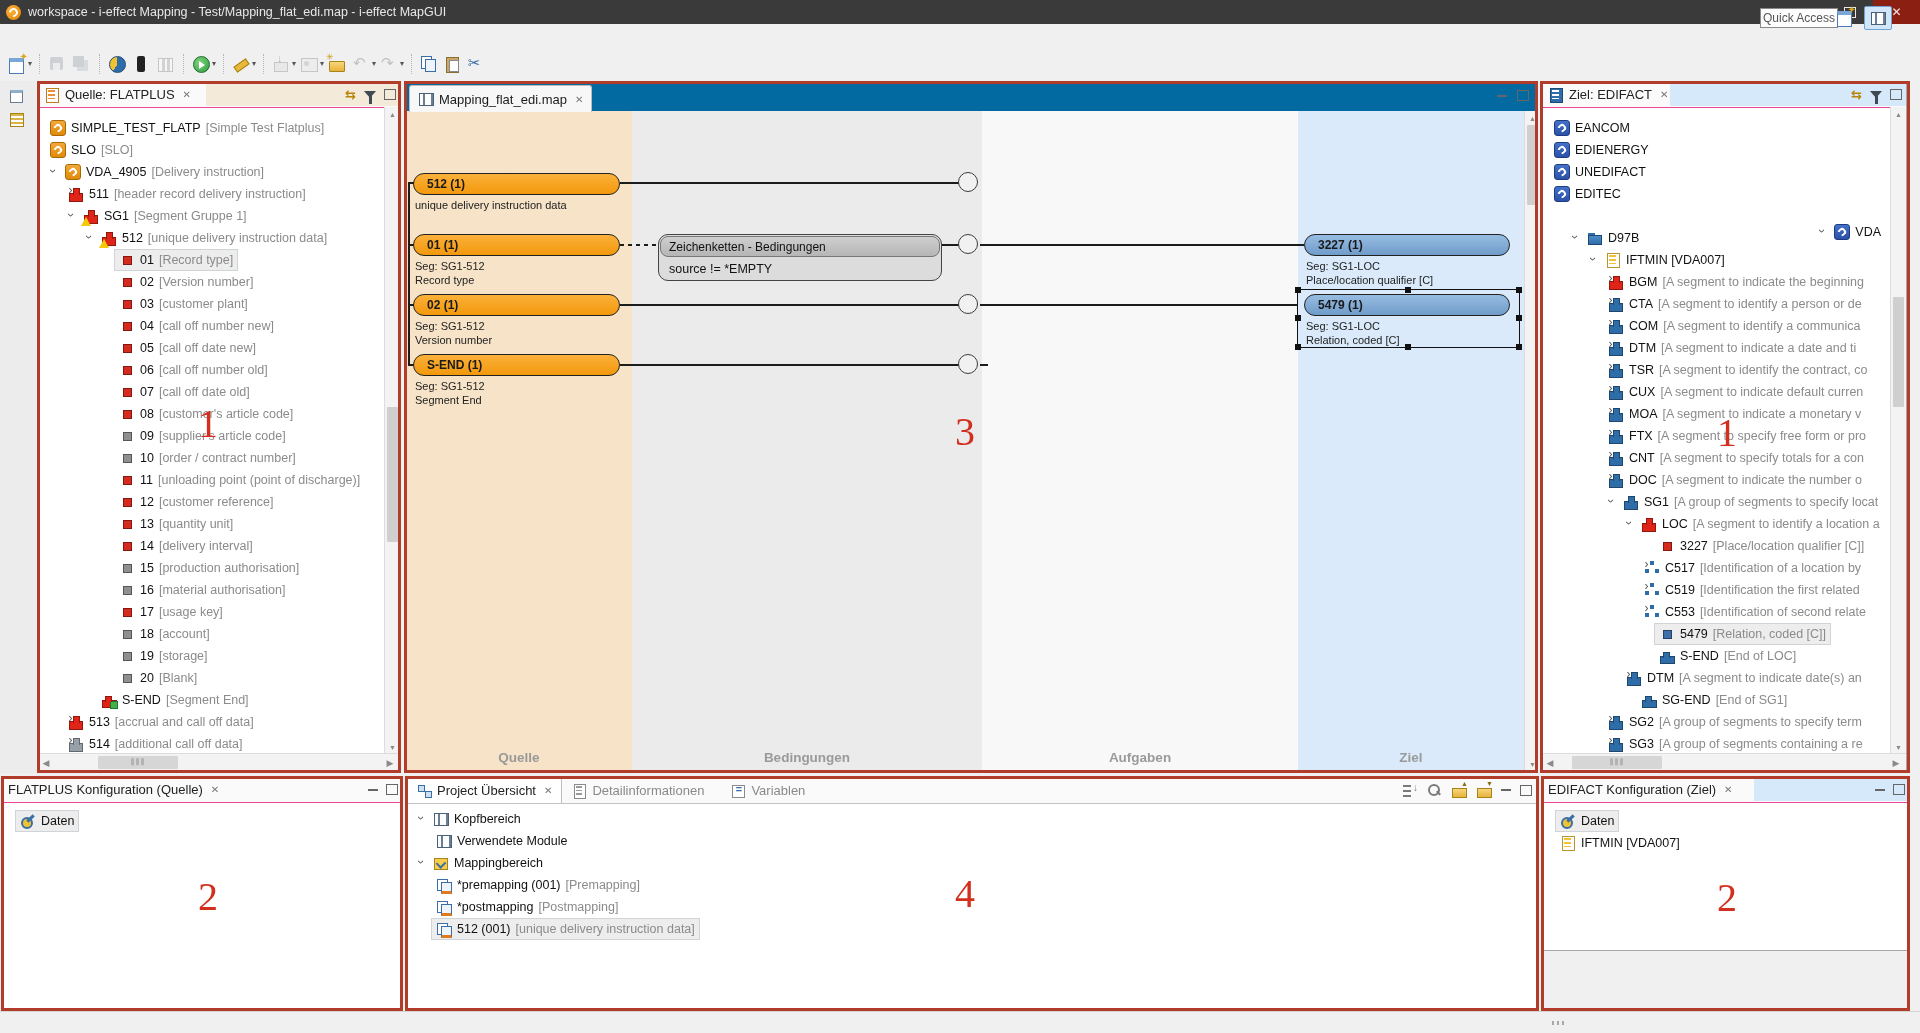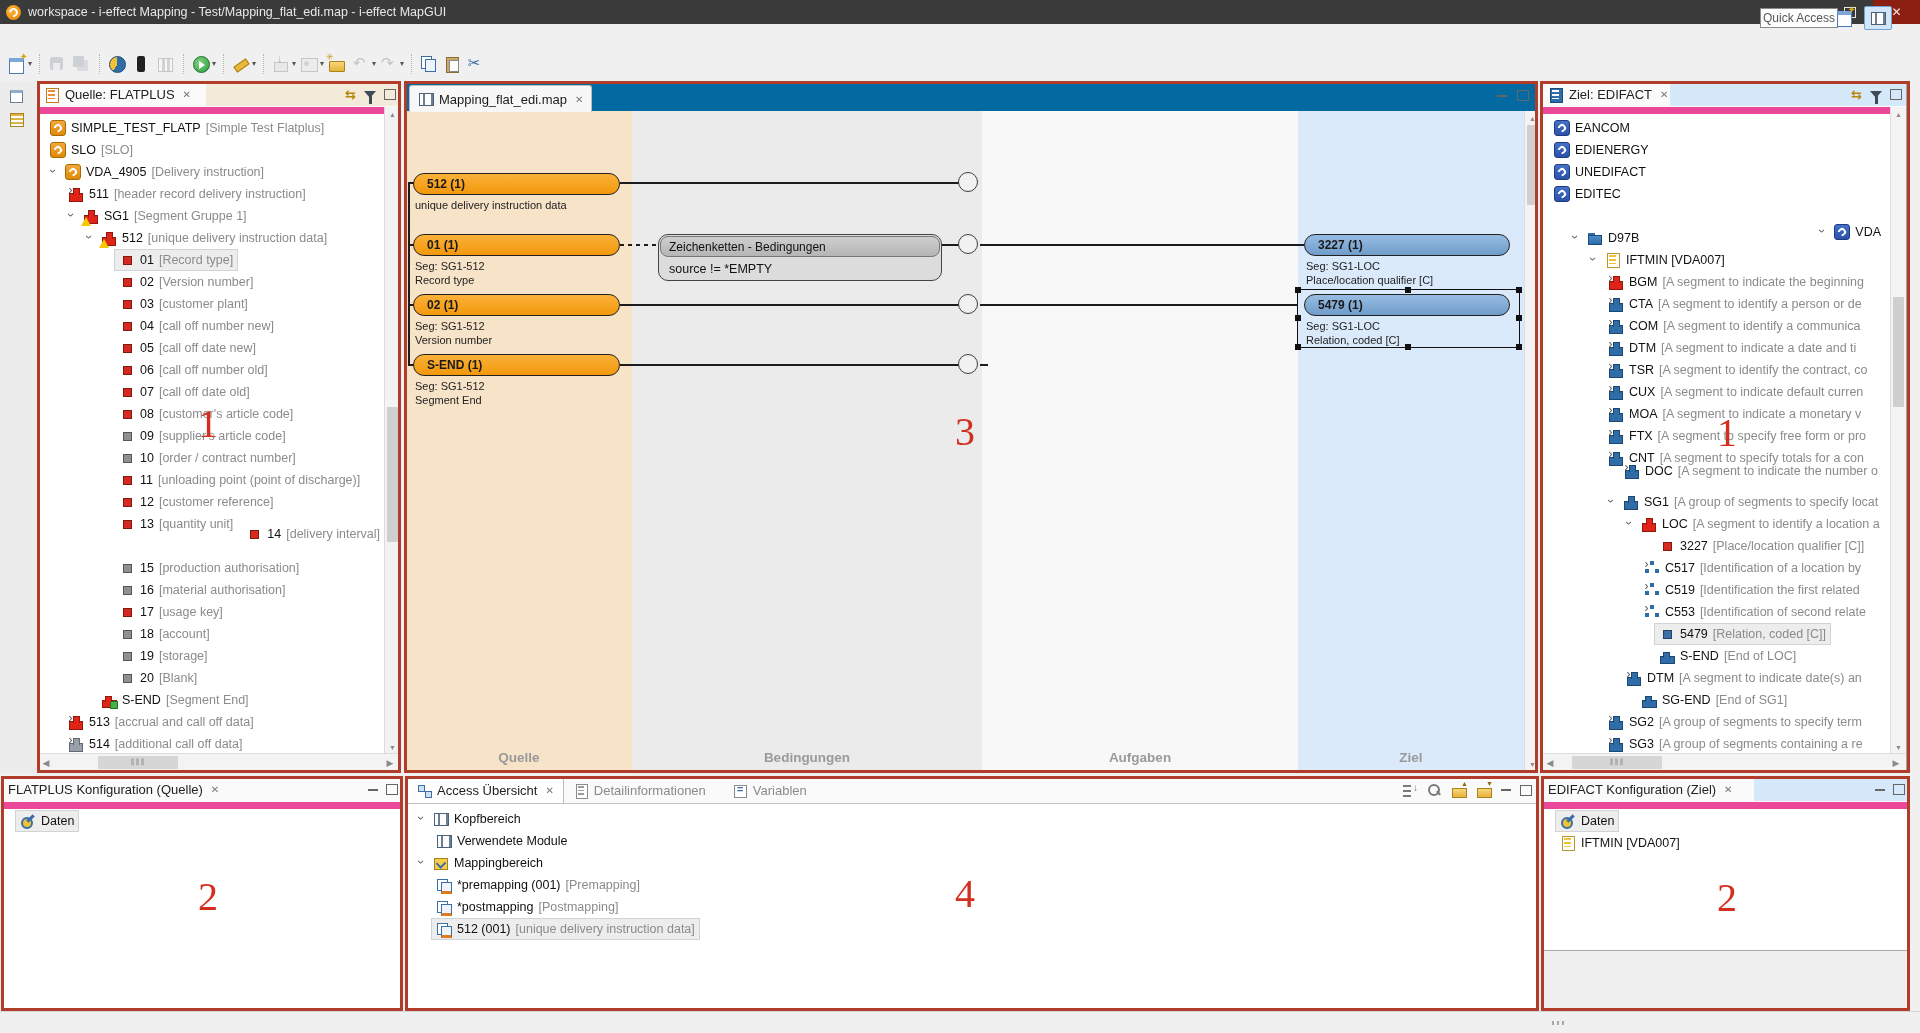--- a/index.html
+++ b/index.html
@@ -50,21 +50,21 @@
   .qabox{position:absolute;left:1760px;top:8px;width:76px;height:18px;border:1px solid #8a8a8a;background:#fdfdfd;color:#555;font-size:12px;display:flex;align-items:center;justify-content:center;}
   .persp{position:absolute;top:6px;width:26px;height:22px;display:flex;align-items:center;justify-content:center;}
   .persp.active{background:#d3e6f8;border:1px solid #6ea3d8;border-radius:2px;}
   
   .leftstrip{position:absolute;left:0;top:81px;width:36px;height:692px;background:#ececec;}
   .stripbtn{width:22px;height:18px;margin:6px auto 2px;position:relative;}
   .strip-restore::before{content:"";position:absolute;left:3px;top:3px;width:11px;height:9px;border:1px solid #6c7f92;background:#fff;border-top:3px solid #8fb0cc;}
   .strip-list::before{content:"";position:absolute;left:3px;top:2px;width:12px;height:12px;background:repeating-linear-gradient(#d9b44a 0 2px,#fff 2px 4px);border:1px solid #a8831a;}
   
   .panel{position:absolute;background:#fff;border:1px solid #a8a8a8;box-sizing:border-box;}
-  .phdr{position:absolute;left:0;top:0;right:0;height:25px;background:#fafafa;border-bottom:7px solid #ec4899;display:flex;align-items:center;padding-left:6px;white-space:nowrap;}
+  .phdr{position:absolute;left:0;top:0;right:0;height:25px;background:#fafafa;border-bottom:1px solid #ec4899;display:flex;align-items:center;padding-left:6px;white-space:nowrap;}
   .phdr .fill{position:absolute;top:0;bottom:1px;right:0;}
   .fill.beige{background:#f3ead9;}
   .fill.blue{background:#d6e9fa;}
   .ptab{display:flex;align-items:center;gap:5px;position:relative;z-index:2;font-size:13px;color:#222;}
   .tabx{color:#777;font-size:10px;margin-left:3px;}
   .hdricons{position:absolute;right:4px;top:0;height:25px;display:flex;align-items:center;gap:8px;z-index:3;}
   .i-sync{color:#b8860b;font-size:13px;font-weight:bold;}
   .i-funnel{width:0;height:0;border-left:6px solid transparent;border-right:6px solid transparent;border-top:7px solid #3f4a55;position:relative;}
   .i-funnel::after{content:"";position:absolute;left:-1.5px;top:-2px;width:3px;height:8px;background:#3f4a55;}
   .i-max{width:10px;height:9px;border:1.5px solid #666;}
@@ -490,21 +490,21 @@
 
         <div class="row" style="padding-left: 60px; top: 406px;">
           <span class="tw"></span>
           <span class="cell">
             <span class="ici sq-red"></span>
             <span class="lbl">13</span>
             <span class="desc">[quantity unit]</span>
           </span>
         </div>
 
-        <div class="row" style="padding-left: 60px; top: 416px; justify-content: flex-end;">
+        <div class="row" style="padding-left: 60px; top: 428px;">
           <span class="tw"></span>
           <span class="cell">
             <span class="ici sq-red"></span>
             <span class="lbl">14</span>
             <span class="desc">[delivery interval]</span>
           </span>
         </div>
 
         <div class="row" style="padding-left: 60px; top: 450px;">
           <span class="tw"></span>
@@ -868,21 +868,21 @@
 
         <div class="row" style="padding-left: 60px; top: 340px;">
           <span class="tw col"></span>
           <span class="cell">
             <span class="ici pz-blue"></span>
             <span class="lbl">CNT</span>
             <span class="desc">[A segment to specify totals for a con</span>
           </span>
         </div>
 
-        <div class="row" style="padding-left: 76px; top: 353px;">
+        <div class="row" style="padding-left: 60px; top: 362px;">
           <span class="tw col"></span>
           <span class="cell">
             <span class="ici pz-blue"></span>
             <span class="lbl">DOC</span>
             <span class="desc">[A segment to indicate the number o</span>
           </span>
         </div>
 
         <div class="row" style="padding-left: 60px; top: 384px;">
           <span class="tw exp"></span>
@@ -1028,21 +1028,21 @@
         </div>
       </div>
   </div>
 
   
   <div class="panel" style="left:405px;top:776px;width:1134px;height:235px;">
     <div class="btabs">
 
         <span class="btab active">
           <i class="ici ovw"></i>
-          <span>Access Übersicht</span>
+          <span>Project Übersicht</span>
           <span class="tabx closx">✕</span>
         </span>
 
         <span class="btab">
           <i class="ici doc-gr"></i>
           <span>Detailinformationen</span>
           <span class="tabx closx"></span>
         </span>
 
         <span class="btab">

